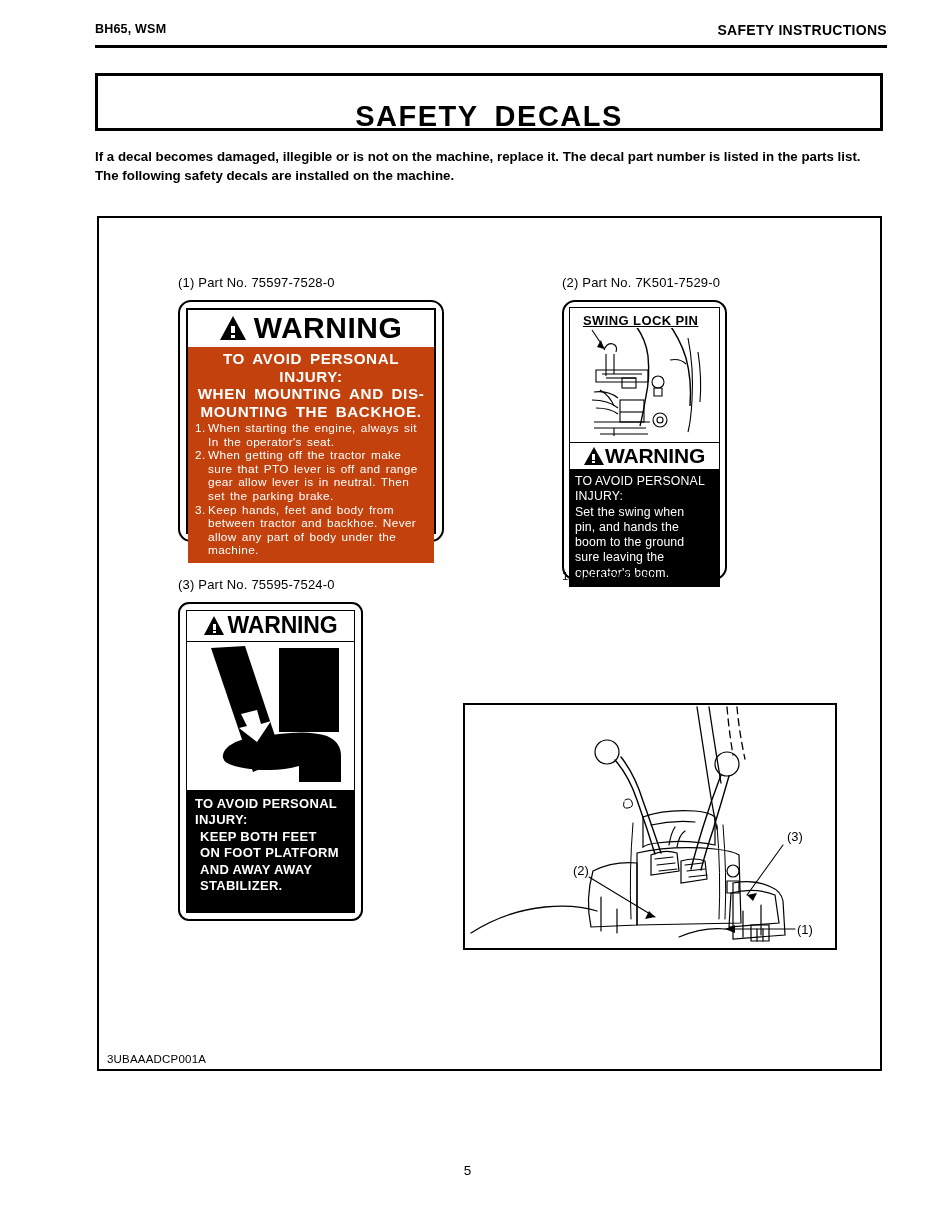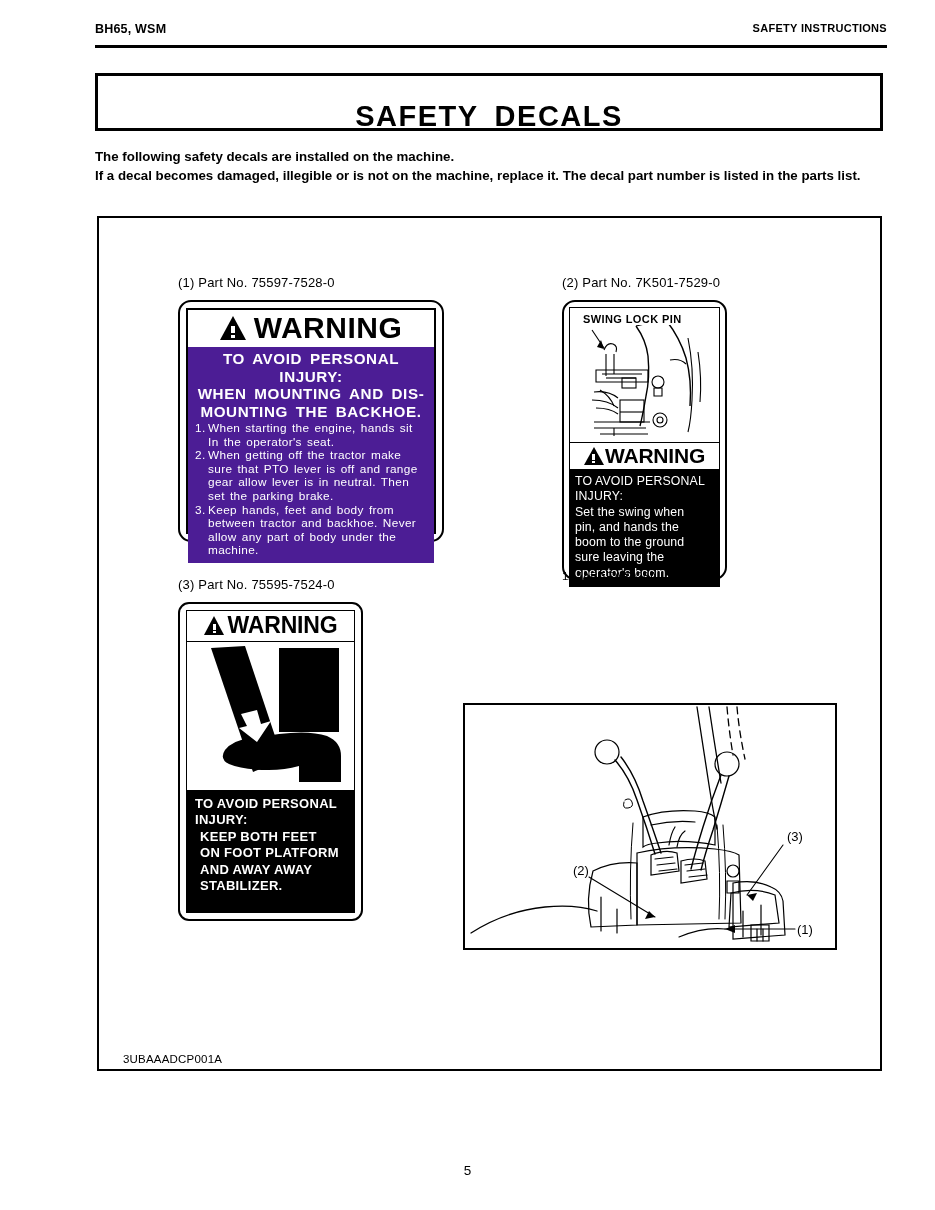--- a/index.html
+++ b/index.html
@@ -29,21 +29,21 @@
     left: 0;
     top: 0;
     font-size: 12.5px;
     font-weight: bold;
     letter-spacing: 0.2px;
   }
   #page-header .hdr-right {
     position: absolute;
     right: 0;
     top: 0;
-    font-size: 11px;
+    font-size: 14px;
     font-weight: bold;
     letter-spacing: 0.3px;
   }
   #header-rule {
     position: absolute;
     left: 95px;
     top: 45px;
     width: 792px;
     height: 3px;
     background: #000;
@@ -88,21 +88,21 @@
     position: absolute;
     left: 97px;
     top: 216px;
     width: 785px;
     height: 855px;
     border: 2px solid #000;
     box-sizing: border-box;
   }
   #figure-code-bottom {
     position: absolute;
-    left: 24px;
+    left: 8px;
     bottom: 4px;
     font-size: 11.5px;
     letter-spacing: 0.2px;
   }
 
   
   .decal-caption {
     position: absolute;
     font-size: 13px;
     letter-spacing: 0.2px;
@@ -171,21 +171,21 @@
   .tri-icon .bang-dot {
     position: absolute;
     left: 11.6px;
     top: 18.5px;
     width: 3.5px;
     height: 3px;
     background: #fff;
   }
   #decal-1 .body {
     flex: 1;
-    background: #4c1d95;
+    background: #c2410c;
     color: #fff;
     padding: 3px 7px 5px 7px;
     box-sizing: border-box;
   }
   #decal-1 .headline {
     font-size: 15.2px;
     font-weight: bold;
     line-height: 17.5px;
     text-align: center;
     letter-spacing: 0.6px;
@@ -237,26 +237,27 @@
     border: 1px solid #000;
     box-sizing: border-box;
     position: relative;
     background: #fff;
     overflow: hidden;
   }
   #decal-2 .pict-label {
     position: absolute;
     left: 12px;
     top: 5px;
-    font-size: 11px;
+    font-size: 13px;
     font-weight: bold;
     letter-spacing: 0.4px;
     background: #fff;
     padding: 0 1px;
     z-index: 3;
+    text-decoration: underline;
   }
   #decal-2 .warn-band2 {
     border: 1.5px solid #000;
     border-top: none;
     background: #fff;
     display: flex;
     align-items: center;
     justify-content: center;
     gap: 1px;
     padding: 2px 0 3px 0;
@@ -406,22 +407,22 @@
   <div class="hdr-left">BH65, WSM</div>
   <div class="hdr-right">SAFETY INSTRUCTIONS</div>
 </div>
 <div id="header-rule"></div>
 
 <div id="title-box">
   <div class="title-text">SAFETY DECALS</div>
 </div>
 
 <div id="intro">
+  <div class="line wrap">If a decal becomes damaged, illegible or is not on the machine, replace it.  The decal part number is listed in the parts list.</div>
   <div class="line">The following safety decals are installed on the machine.</div>
-  <div class="line wrap">If a decal becomes damaged, illegible or is not on the machine, replace it.  The decal part number is listed in the parts list.</div>
 </div>
 
 <div id="content-frame">
 
   <div class="decal-caption" style="left:79px; top:57px;">(1) Part No. 75597-7528-0</div>
 
   <div id="decal-1">
     <div class="inner">
       <div class="warn-band">
         <span class="tri-icon">
@@ -433,21 +434,21 @@
       </div>
       <div class="body">
         <div class="headline">
           <div>TO AVOID PERSONAL INJURY:</div>
           <div>WHEN MOUNTING AND DIS-</div>
           <div>MOUNTING THE BACKHOE.</div>
         </div>
         <ol class="items">
           <li>
             <span class="num">1.</span>
-            <span>When starting the engine, hands sit In the operator's seat.</span>
+            <span>When starting the engine, always sit In the operator's seat.</span>
           </li>
           <li>
             <span class="num">2.</span>
             <span>When getting off the tractor make sure that PTO lever is off and range gear allow lever is in neutral. Then set the parking brake.</span>
           </li>
           <li>
             <span class="num">3.</span>
             <span>Keep hands, feet and body from between tractor and backhoe. Never allow any part of body under the machine.</span>
           </li>
         </ol>

